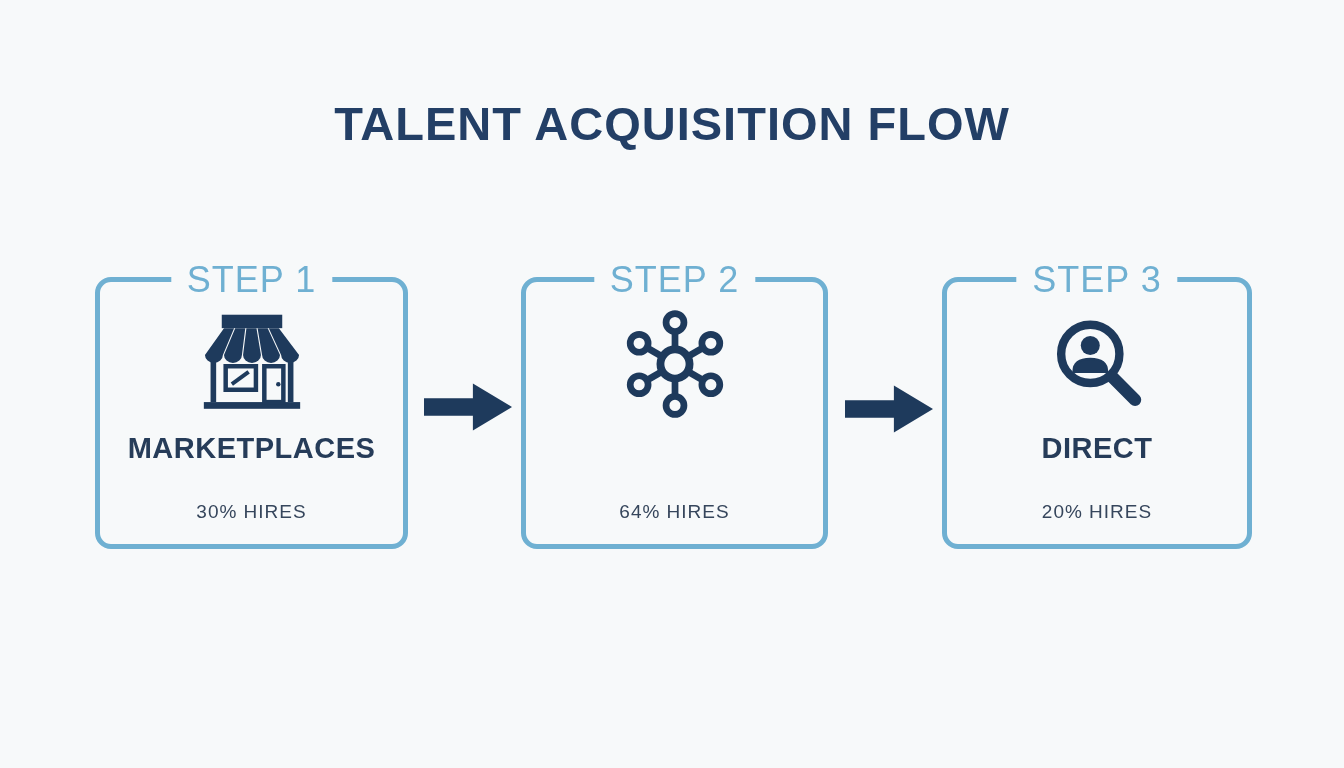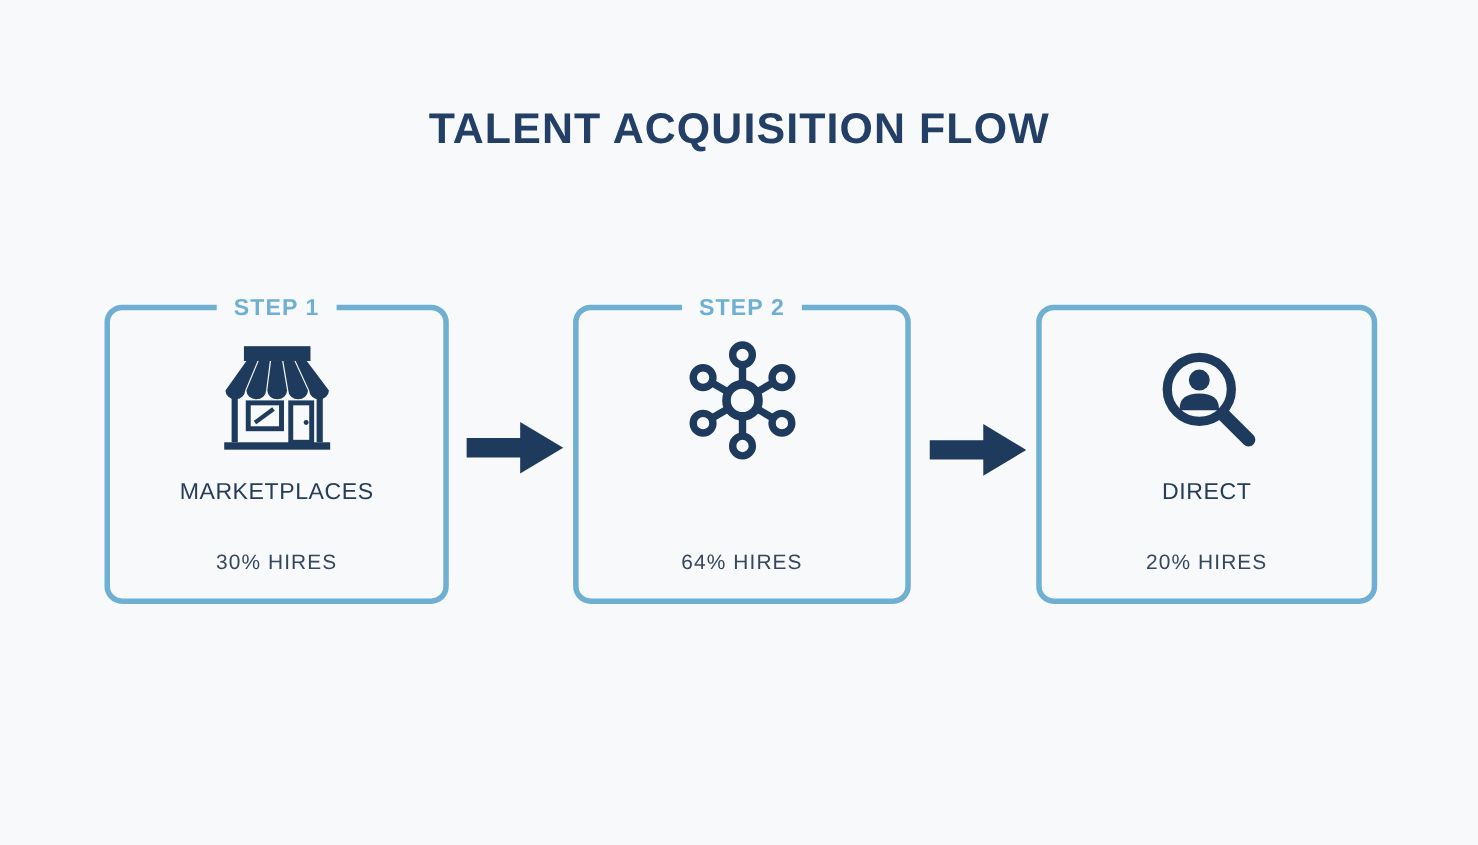--- a/index.html
+++ b/index.html
@@ -15,21 +15,21 @@
     background:var(--background);
     font-family:"Liberation Sans", sans-serif;
     position:relative;
     overflow:hidden;
   }
   .stage{position:absolute;inset:0;width:1344px;height:768px;}
   .title{
     position:absolute;
     top:96px;left:0;width:1344px;
     text-align:center;
-    font-size:39px;
+    font-size:47px;
     font-weight:bold;
     letter-spacing:1px;
     color:var(--title-navy);
   }
   .card{
     position:absolute;
     top:277px;
     height:272px;
     border:5px solid var(--light-blue);
     border-radius:16px;
@@ -38,44 +38,44 @@
   .card1{left:95px;width:313px;}
   .card2{left:521px;width:307px;padding-left:24px;}
   .card3{left:942px;width:310px;}
   .step-label{
     position:absolute;
     top:-21px;
     left:50%;
     transform:translateX(-50%);
     background:var(--background);
     padding:0 16px;
-    font-size:21px;
-    font-weight:bold;
+    font-size:36px;
+    font-weight:normal;
     letter-spacing:1px;
     line-height:38px;
     color:var(--light-blue);
     white-space:nowrap;
   }
   .icon-wrap{
     position:absolute;
     top:26px;
     left:50%;
     transform:translateX(-50%);
     width:112px;
     height:112px;
     color:var(--navy);
   }
   .icon-wrap svg{width:100%;height:100%;display:block;}
   .card-name{
     position:absolute;
     top:150px;
     left:0;width:100%;
     text-align:center;
-    font-size:21px;
-    font-weight:normal;
+    font-size:29px;
+    font-weight:bold;
     letter-spacing:0.5px;
     line-height:32px;
     color:#263c59;
   }
   .card-stat{
     position:absolute;
     top:216px;
     left:0;width:100%;
     text-align:center;
     font-size:19px;
@@ -155,20 +155,21 @@
       </svg>
     </div>
     <div class="card-stat">64% HIRES</div>
   </div>
 
   <svg class="arrow arrow2" viewBox="0 0 90 64" aria-hidden="true">
     <polygon fill="currentColor" points="0,23 50,23 50,8 90,32 50,56 50,41 0,41"></polygon>
   </svg>
 
   <div class="card card3">
+    <div class="step-label">STEP 3</div>
     <div class="icon-wrap">
       <svg viewBox="0 0 100 100" aria-hidden="true">
         <circle cx="44" cy="41" r="26" fill="none" stroke="currentColor" stroke-width="7.5"></circle>
         <line x1="64" y1="62" x2="84" y2="82" stroke="currentColor" stroke-width="11" stroke-linecap="round"></line>
         <circle cx="44" cy="33.5" r="8.5" fill="currentColor"></circle>
         <path d="M29,57 Q29,45.5 44,45.5 Q59,45.5 59,57 Z" fill="currentColor" stroke="currentColor" stroke-width="2" stroke-linejoin="round"></path>
       </svg>
     </div>
     <div class="card-name">DIRECT</div>
     <div class="card-stat">20% HIRES</div>

